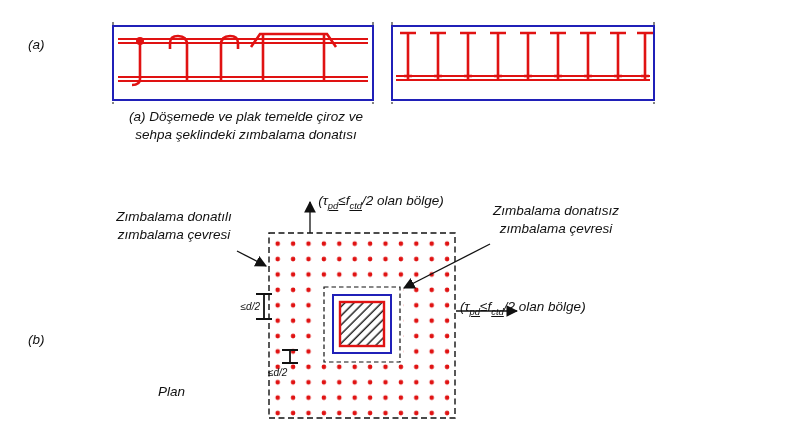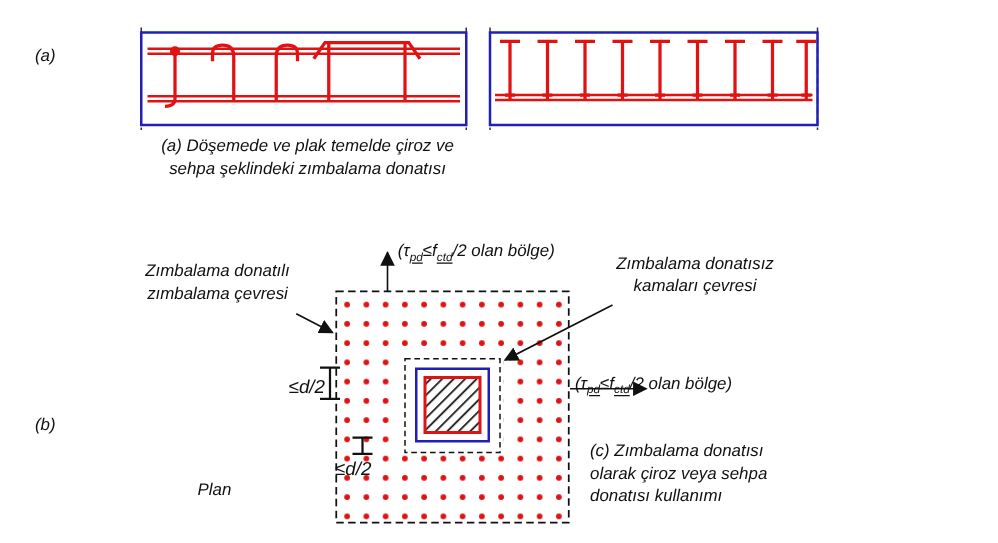--- a/index.html
+++ b/index.html
@@ -3,21 +3,21 @@
 <meta charset="utf-8">
 <style>
   :root { --red:#e01212; --blue:#2020b8; --ink:#111111; }
   * { box-sizing:border-box; }
   body { margin:0; background:#ffffff; font-family:"Liberation Sans", sans-serif; }
   #stage { position:relative; width:798px; height:434px; background:#ffffff; overflow:hidden; }
   svg.canvas { position:absolute; left:0; top:0; }
   .txt { position:absolute; font-style:italic; font-size:13.5px; line-height:1.34;
          color:var(--ink,#111); white-space:pre-line; }
   .center { text-align:center; }
-  .small { font-size:15px; }
+  .small { font-size:10px; }
   sub { font-size:0.7em; line-height:0;text-decoration:underline; }
   
   .cut   { stroke:#333; stroke-width:1.2; stroke-dasharray:5 3; }
   .slab  { fill:none; stroke:var(--blue,#2020b8); stroke-width:2; }
   .slab-fill { fill:#fff; stroke:var(--blue,#2020b8); stroke-width:2; }
   .rebar line, .rebar path, .rebar use { stroke:var(--red,#e01212); stroke-width:2; fill:none; }
   .thick line, .thick path, .thick use { stroke-width:2.6; }
   .dotfill { fill:var(--red,#e01212); }
   .dashed  { stroke:#111; stroke-width:1.4; stroke-dasharray:6 3.5; fill:none; }
   .dashed2 { stroke:#111; stroke-width:1.2; stroke-dasharray:4.5 3; fill:none; }
@@ -116,28 +116,25 @@
 sehpa şeklindeki zımbalama donatısı</div>
 
   <div class="txt center" style="left:278px; top:174px; width:206px;">
     <span>(τ</span><sub>pd</sub><span>≤f</span><sub>ctd</sub><span>/2 olan bölge)</span>
   </div>
 
   <div class="txt center" style="left:80px; top:208px; width:188px;">Zımbalama donatılı
 zımbalama çevresi</div>
 
   <div class="txt center" style="left:468px; top:202px; width:176px;">Zımbalama donatısız
-kamaları çevresi</div>
+zımbalama çevresi</div>
 
   <div class="txt" style="left:460px; top:280px; width:220px;">
     <span>(τ</span><sub>pd</sub><span>≤f</span><sub>ctd</sub><span>/2 olan bölge)</span>
   </div>
 
   <div class="txt small" style="left:222px; top:300px; width:38px; text-align:right;">≤d/2</div>
   <div class="txt small" style="left:268px; top:366px;">≤d/2</div>
 
   <div class="txt" style="left:158px; top:383px;">Plan</div>
 
-  <div class="txt" style="left:472px; top:352px; width:182px;">(c) Zımbalama donatısı
-olarak çiroz veya sehpa
-donatısı kullanımı</div>
 
 </div>
 
 </body></html>

